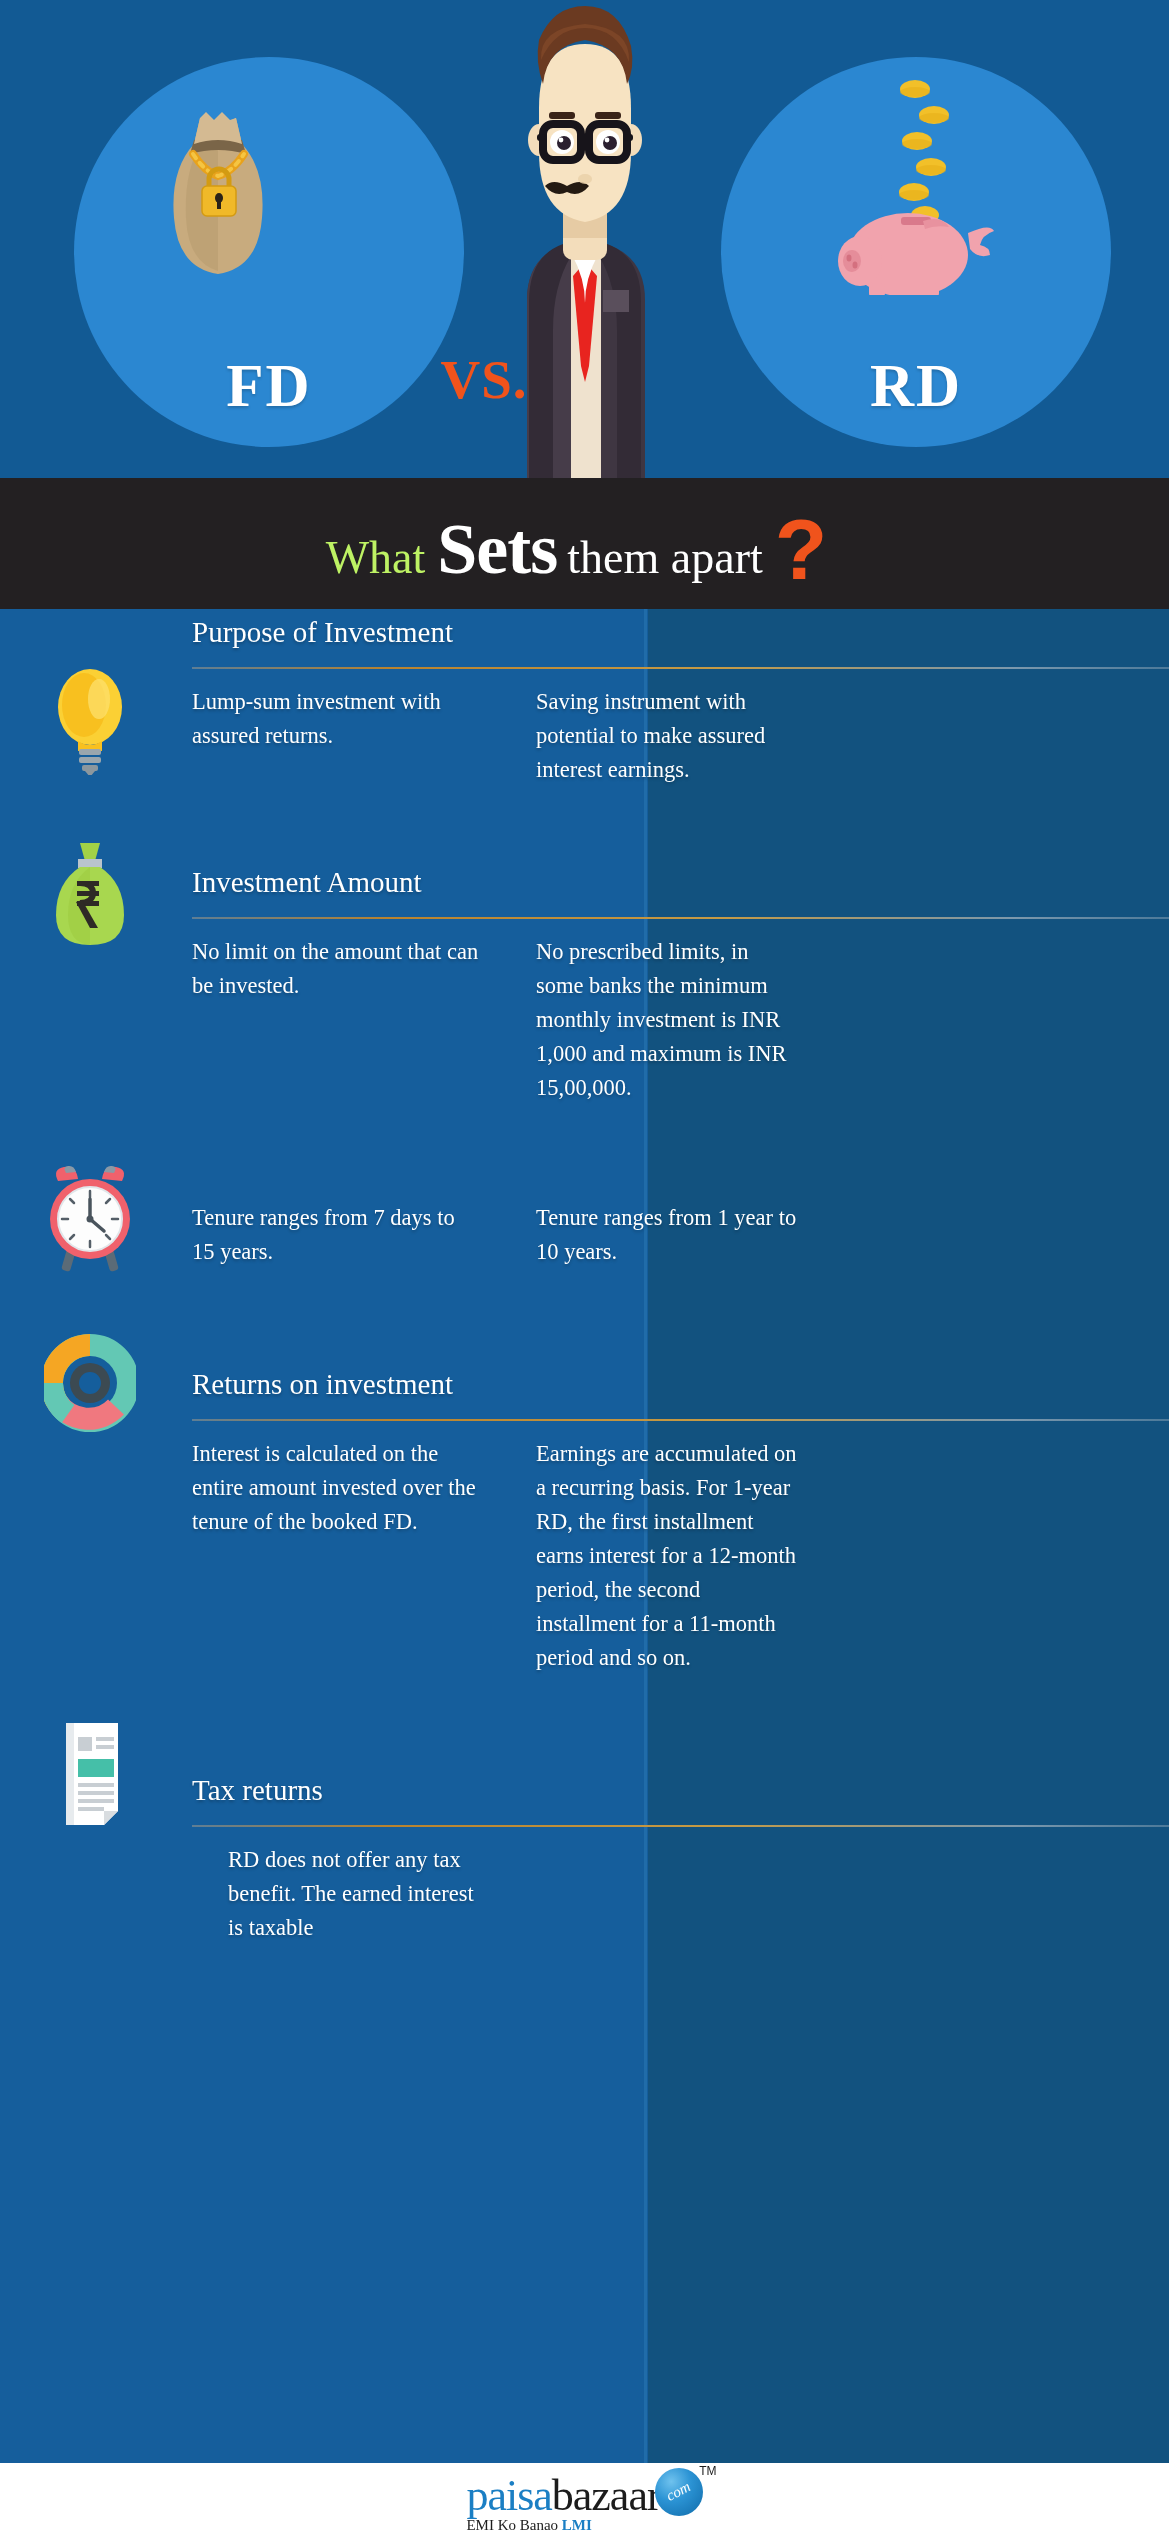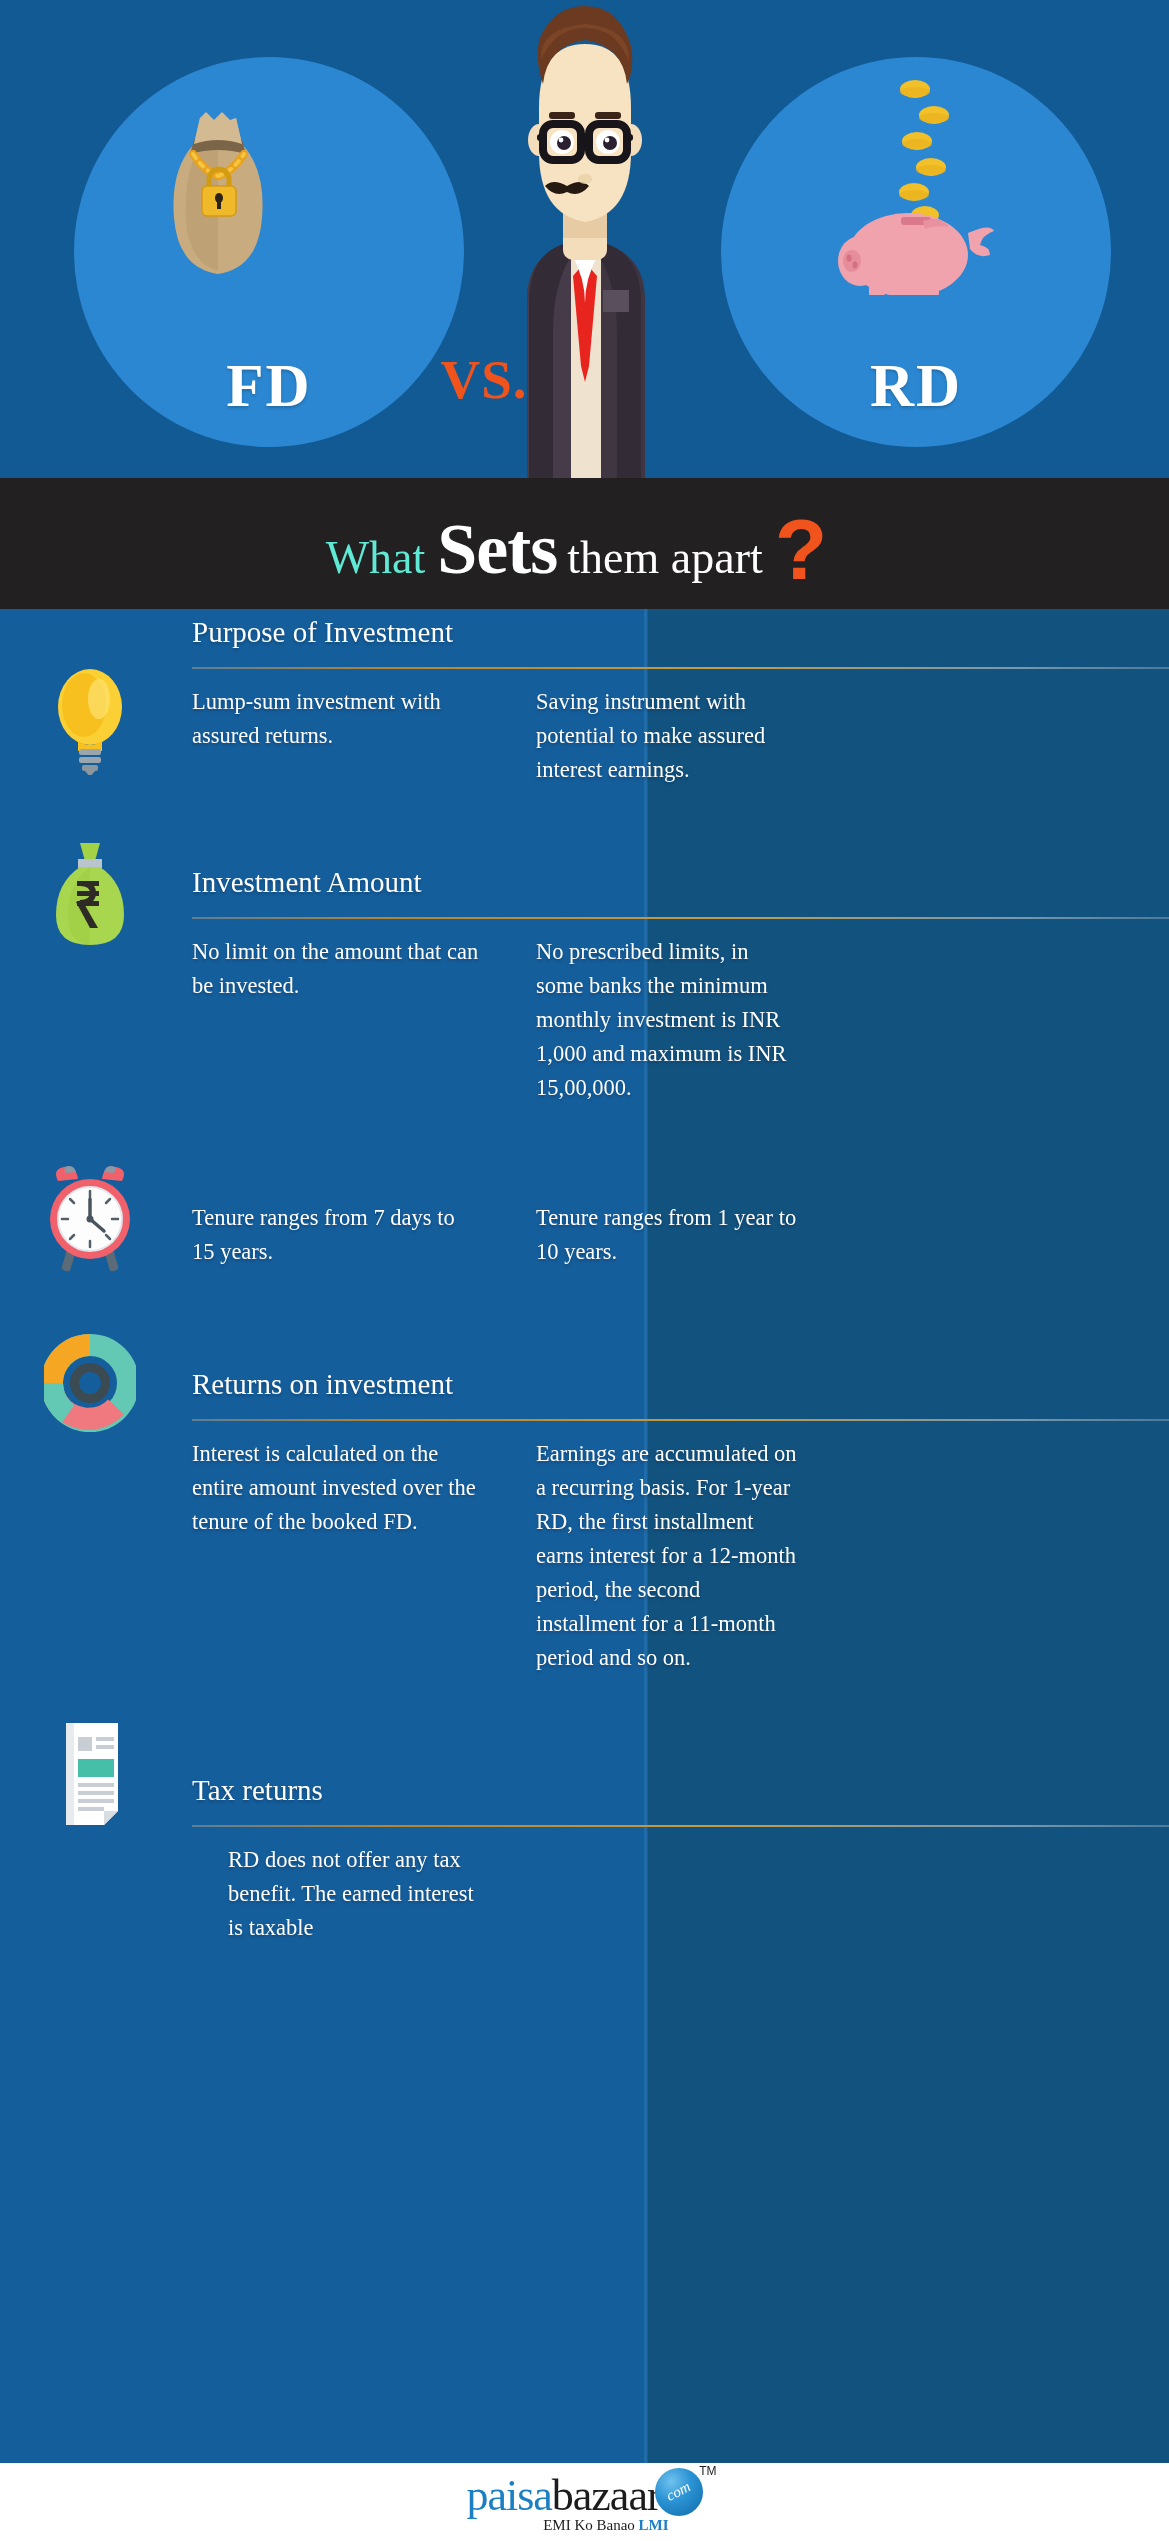--- a/index.html
+++ b/index.html
@@ -46,21 +46,21 @@
   
   .man{ position:absolute; left:50%; top:0; margin-left:-118px; width:236px; height:478px; z-index:6; }
 
   
   .title-band{
     position:absolute; left:0; top:478px; width:1169px; height:131px;
     background:#232022; z-index:8;
     display:flex; align-items:center; justify-content:center;
   }
   .title-inner{ display:flex; align-items:baseline; white-space:nowrap; transform:translateX(-8px); }
-  .t-what{ color:#5eead4; font-size:46px; font-family:"Liberation Serif", serif; }
+  .t-what{ color:#bef264; font-size:46px; font-family:"Liberation Serif", serif; }
   .t-sets{ color:#fff; font-size:72px; font-weight:bold; font-family:"Liberation Serif", serif;
            margin:0 10px 0 12px; letter-spacing:-1px; }
   .t-them{ color:#fff; font-size:46px; font-family:"Liberation Serif", serif; }
   .t-q{ color:#f0531c; font-size:86px; font-weight:bold; margin-left:12px;
         font-family:"Liberation Sans", sans-serif; position:relative; top:6px; }
 
   
   .content{
     position:absolute; left:0; top:609px; width:1169px; height:1854px;
     background:#155e9c;
@@ -99,21 +99,21 @@
          font-family:"Liberation Serif", serif;
          text-shadow:0 2px 3px rgba(0,0,0,.25); }
   .cell.fd{ width:308px; padding-right:20px; }
   .cell.rd{ width:300px; padding-left:36px; }
 
   
   .footer{
     position:absolute; left:0; top:2463px; width:1169px; height:78px;
     background:#ffffff; display:flex; align-items:center; justify-content:center;
   }
-  .logo{ position:relative; display:flex; flex-direction:column; align-items:flex-end; }
+  .logo{ position:relative; display:flex; flex-direction:column; align-items:flex-start; }
   .logo-row{ display:flex; align-items:baseline; position:relative; }
   .lg-paisa{ font-size:44px; color:#1b7fc4; font-family:"Liberation Serif", serif; letter-spacing:-1px; }
   .lg-bazaar{ font-size:44px; color:#1c1c1c; font-family:"Liberation Serif", serif; letter-spacing:-1px; }
   .lg-dot{
     width:48px; height:48px; border-radius:50%;
     background:radial-gradient(circle at 34% 28%, #6fc2ee 0%, #2b93d4 42%, #0f6aa8 100%);
     margin-left:-6px; position:relative; align-self:center; top:-4px;
     display:flex; align-items:center; justify-content:center;
   }
   .lg-dot span{ color:#fff; font-size:15px; font-style:italic; transform:rotate(-28deg);

